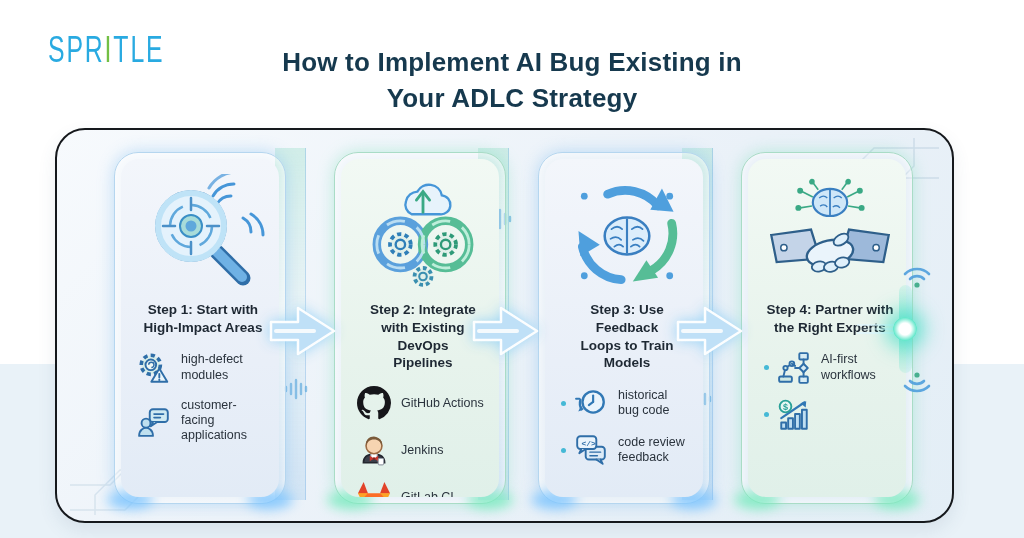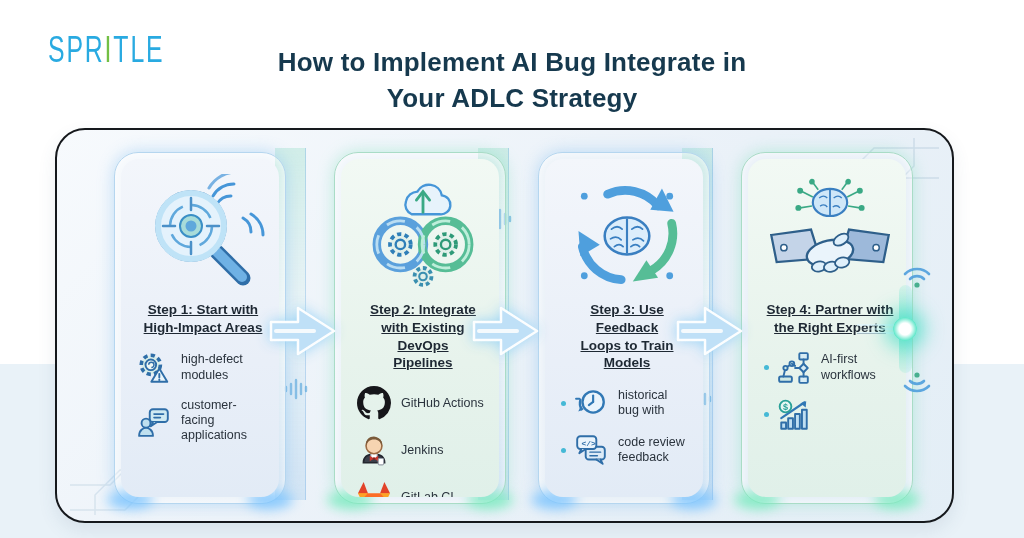--- a/index.html
+++ b/index.html
@@ -34,21 +34,21 @@
         padding:12px 10px 10px 16px;overflow:hidden;}
   .theme-blue .card-inner{background:linear-gradient(180deg,#f3f6fb 0%,#e9eff8 60%,#e2ebf6 100%);}
   .theme-green .card-inner{background:linear-gradient(180deg,#f2f9f4 0%,#e7f3ec 60%,#e0f0e9 100%);}
   .corner-glow{position:absolute;width:46px;height:18px;bottom:-6px;border-radius:50%;
         filter:blur(6px);}
   .theme-blue .corner-glow{background:rgba(120,195,255,.8);}
   .theme-green .corner-glow{background:rgba(120,235,190,.8);}
   .corner-glow.l{left:-8px}.corner-glow.r{right:-8px}
   .card-icon{height:128px;display:flex;align-items:center;justify-content:center;}
   .card-title{text-align:center;font-size:13.5px;font-weight:700;color:#1e2833;
-        line-height:1.32;white-space:pre-line;margin:2px 0 14px;text-decoration:underline;}
+        line-height:1.32;white-space:pre-line;margin:2px 0 14px;}
   .list-item{display:flex;align-items:center;gap:10px;margin-bottom:13px;}
   .li-dot{width:5px;height:5px;border-radius:50%;background:#45b9d6;flex:0 0 auto;margin-right:-2px;}
   .li-icon{flex:0 0 auto;display:flex;align-items:center;justify-content:center;width:34px;height:34px;}
   .li-label{font-size:12.5px;color:#2a333d;line-height:1.22;white-space:pre-line;}
   
   .flow-arrow{position:absolute;top:166px;width:72px;height:70px;z-index:5;
         filter:drop-shadow(0 0 7px rgba(150,210,245,.95));}
   .end-bar{position:absolute;width:13px;height:88px;border-radius:8px;z-index:4;
         background:linear-gradient(180deg,rgba(90,225,200,.15),rgba(90,225,200,.65) 50%,rgba(90,225,200,.15));}
   .end-dot{position:absolute;width:24px;height:24px;border-radius:50%;z-index:6;
@@ -59,21 +59,21 @@
   .wifi{position:absolute;z-index:5;opacity:.9;}
 </style>
 </head>
 <body>
 
 <div class="page">
 
   <div class="logo"><span class="blue">SPR</span><span class="green">I</span><span class="blue">TLE</span></div>
 
   <div class="title">
-    <div>How to Implement AI Bug Integrate in</div>
+    <div>How to Implement AI Bug Existing in</div>
     <div>Your ADLC Strategy</div>
   </div>
 
   <div class="panel">
 
     <svg class="circuit" style="right:8px;top:8px" width="190" height="170" viewBox="0 0 190 170">
       <g fill="none" stroke="#b9cede" stroke-width="1.5">
         <path d="M185 10 L120 10 L85 45 L85 95"></path>
           <circle cx="85" cy="101" r="5"></circle>
         <path d="M185 40 L140 40 L110 70 L110 120"></path>
@@ -302,21 +302,21 @@
  <g stroke="#3178b5" stroke-width="2" stroke-linecap="round">
                       <line x1="18" y1="9" x2="18" y2="15"></line>
                       <line x1="18" y1="15" x2="14" y2="18"></line>
                     </g>
  <path d="M7 22 a12 12 0 0 1 -1 -9" fill="none" stroke="#3178b5" stroke-width="2.2" stroke-linecap="round"></path>
  <polygon points="9,22 4,24 6.5,18.5" fill="#3178b5"></polygon>
  <line x1="2" y1="12" x2="5" y2="12" stroke="#3178b5" stroke-width="2" stroke-linecap="round"></line>
 </svg>
                 </span>
                 <span class="li-label">historical
-bug with</span>
+bug code</span>
               </div>
               <div class="list-item">
                 <span class="li-dot"></span>
                 <span class="li-icon">
                   <svg width="34" height="34" viewBox="0 0 32 32">
  <rect x="11" y="13" width="18" height="12" rx="3" fill="#dcebf7" stroke="#2f6ea8" stroke-width="1.8" stroke-linecap="round" stroke-linejoin="round"></rect>
  <path d="M25 25 l2 4 l-6 -4" fill="#dcebf7" stroke="#2f6ea8" stroke-width="1.8" stroke-linecap="round" stroke-linejoin="round"></path>
  <g stroke="#2f6ea8" stroke-width="1.4" stroke-linecap="round">
                       <line x1="15" y1="18" x2="25" y2="18"></line>
                       <line x1="15" y1="21.5" x2="22" y2="21.5"></line>

